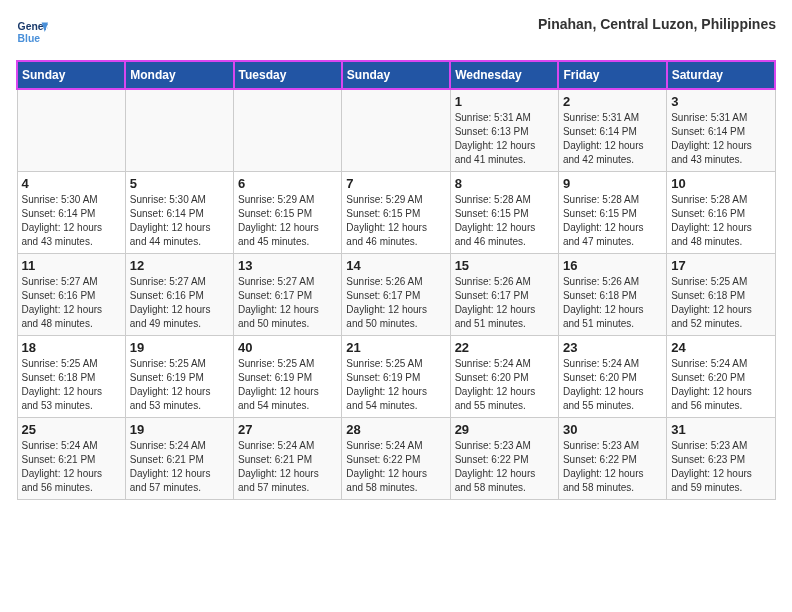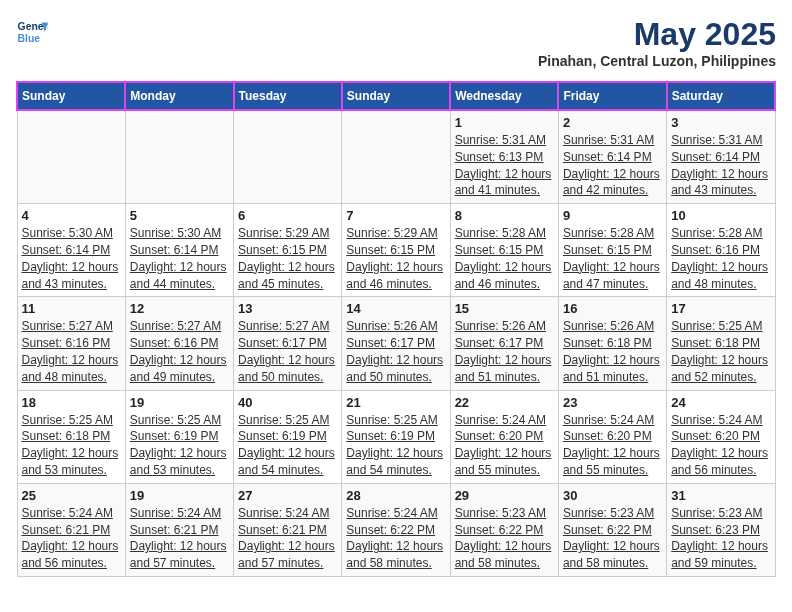--- a/index.html
+++ b/index.html
@@ -64,43 +64,41 @@
       background: #f9f9f9;
     }
     .day-num {
       font-weight: bold;
       font-size: 13px;
       color: #222;
       display: block;
       margin-bottom: 2px;
     }
     .day-info {
-      font-size: 12px;
+      font-size: 10px;
       color: #333;
       line-height: 1.4;
-      text-decoration: underline;
     }
     td.empty {
       background: #f0f0f0;
     }
   </style>
 </head>
 <body>
 
 <div class="header-area">
   <div class="logo">
     <svg class="logo-icon" viewBox="0 0 40 40">
       <rect x="0" y="0" width="40" height="40" fill="white"></rect>
       <text x="2" y="18" font-size="13" font-weight="bold" fill="#1a3a6b">General</text>
       <text x="2" y="32" font-size="13" font-weight="bold" fill="#4a90d9">Blue</text>
       <polygon points="32,8 40,8 36,20" fill="#4a90d9"></polygon>
     </svg>
   </div>
   <div class="title-area">
-    <div class="main-title">May 2025</div>
     <div class="subtitle">Pinahan, Central Luzon, Philippines</div>
   </div>
 </div>
 
 <table>
   <thead>
     <tr>
     <th>Sunday</th>
         <th>Monday</th>
         <th>Tuesday</th>

